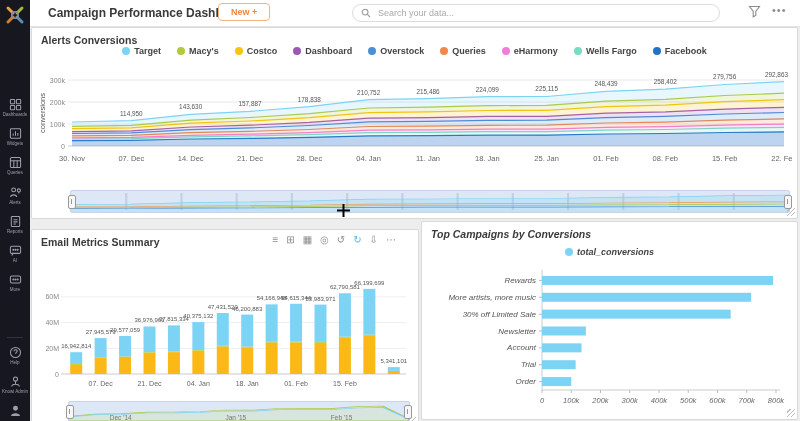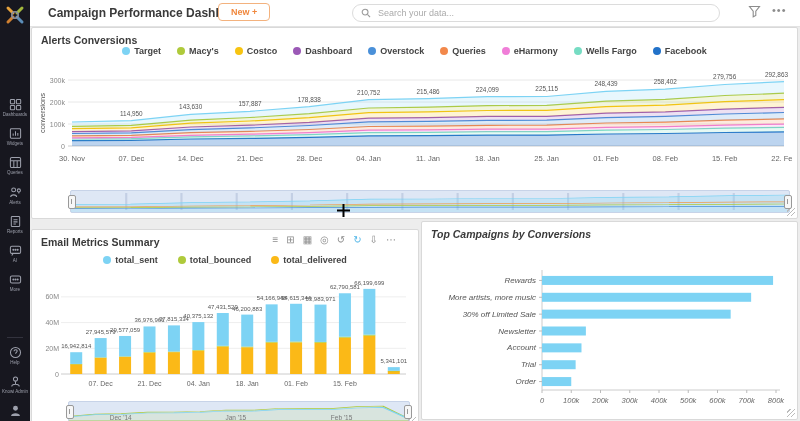--- a/index.html
+++ b/index.html
@@ -299,34 +299,20 @@
     <div class="panel-title">Email Metrics Summary</div>
     <div class="wtoolbar" id="email-toolbar">
         <span class="wt-ic" style="color: rgb(140, 140, 140);">≡</span>
         <span class="wt-ic" style="color: rgb(140, 140, 140);">⊞</span>
         <span class="wt-ic" style="color: rgb(140, 140, 140);">▦</span>
         <span class="wt-ic" style="color: rgb(140, 140, 140);">◎</span>
         <span class="wt-ic" style="color: rgb(140, 140, 140);">↺</span>
         <span class="wt-ic" style="color: rgb(83, 183, 232);">↻</span>
         <span class="wt-ic" style="color: rgb(140, 140, 140);">⇩</span>
         <span class="wt-ic" style="color: rgb(140, 140, 140);">⋯</span>
-      </div>
-    <div class="legend lg-email" id="legend-email">
-        <div class="lg-item">
-          <span class="lg-dot" style="background:#7DD3F4"></span>
-          <span>total_sent</span>
-        </div>
-        <div class="lg-item">
-          <span class="lg-dot" style="background:#AFCA3B"></span>
-          <span>total_bounced</span>
-        </div>
-        <div class="lg-item">
-          <span class="lg-dot" style="background:#FBB917"></span>
-          <span>total_delivered</span>
-        </div>
       </div>
     <svg class="chart-svg em-svg" id="email-svg" viewBox="0 0 380 134">
         <line x1="27" x2="372" y1="104" y2="104" stroke="#CCCCCC" stroke-width="1"></line>
         <text x="25" y="106.5" font-size="7" fill="#888" text-anchor="end" font-family="&quot;Liberation Sans&quot;,sans-serif">0</text>
         <line x1="27" x2="372" y1="78.28571428571429" y2="78.28571428571429" stroke="#EEEEEE" stroke-width="1"></line>
         <text x="25" y="80.78571428571429" font-size="7" fill="#888" text-anchor="end" font-family="&quot;Liberation Sans&quot;,sans-serif">20M</text>
         <line x1="27" x2="372" y1="52.57142857142858" y2="52.57142857142858" stroke="#EEEEEE" stroke-width="1"></line>
         <text x="25" y="55.07142857142858" font-size="7" fill="#888" text-anchor="end" font-family="&quot;Liberation Sans&quot;,sans-serif">40M</text>
         <line x1="27" x2="372" y1="26.85714285714286" y2="26.85714285714286" stroke="#EEEEEE" stroke-width="1"></line>
         <text x="25" y="29.35714285714286" font-size="7" fill="#888" text-anchor="end" font-family="&quot;Liberation Sans&quot;,sans-serif">60M</text>
@@ -404,20 +390,26 @@
       <span class="nav-lbl" style="left:46%">Jan '15</span>
       <span class="nav-lbl" style="left:77%">Feb '15</span>
       <div class="nav-handle l"></div>
       <div class="nav-handle r"></div>
     </div>
     <div class="rsz"></div>
   </section>
 
   <section class="panel p-top">
     <div class="panel-title">Top Campaigns by Conversions</div>
+    <div class="legend lg-top" id="legend-top">
+        <div class="lg-item">
+          <span class="lg-dot" style="background:#7DD3F4"></span>
+          <span>total_conversions</span>
+        </div>
+      </div>
     <svg class="chart-svg tp-svg" id="top-svg" viewBox="0 0 370 150">
         <line x1="118" x2="118" y1="6" y2="126" stroke="#CCCCCC" stroke-width="1"></line>
         <line x1="118" x2="356" y1="126" y2="126" stroke="#CCCCCC" stroke-width="1"></line>
         <text x="112" y="18.92857142857143" font-size="8" fill="#555" text-anchor="end" font-family="&quot;Liberation Sans&quot;,sans-serif">Rewards</text>
         <line x1="115" x2="118" y1="16.42857142857143" y2="16.42857142857143" stroke="#BBB" stroke-width="1"></line>
         <rect x="118" y="11.928571428571429" width="231.07500000000005" height="9" fill="#7DD3F4"></rect>
         <text x="112" y="35.785714285714285" font-size="8" fill="#555" text-anchor="end" font-family="&quot;Liberation Sans&quot;,sans-serif">More artists, more music</text>
         <line x1="115" x2="118" y1="33.285714285714285" y2="33.285714285714285" stroke="#BBB" stroke-width="1"></line>
         <rect x="118" y="28.785714285714285" width="209.13750000000005" height="9" fill="#7DD3F4"></rect>
         <text x="112" y="52.642857142857146" font-size="8" fill="#555" text-anchor="end" font-family="&quot;Liberation Sans&quot;,sans-serif">30% off Limited Sale</text>

